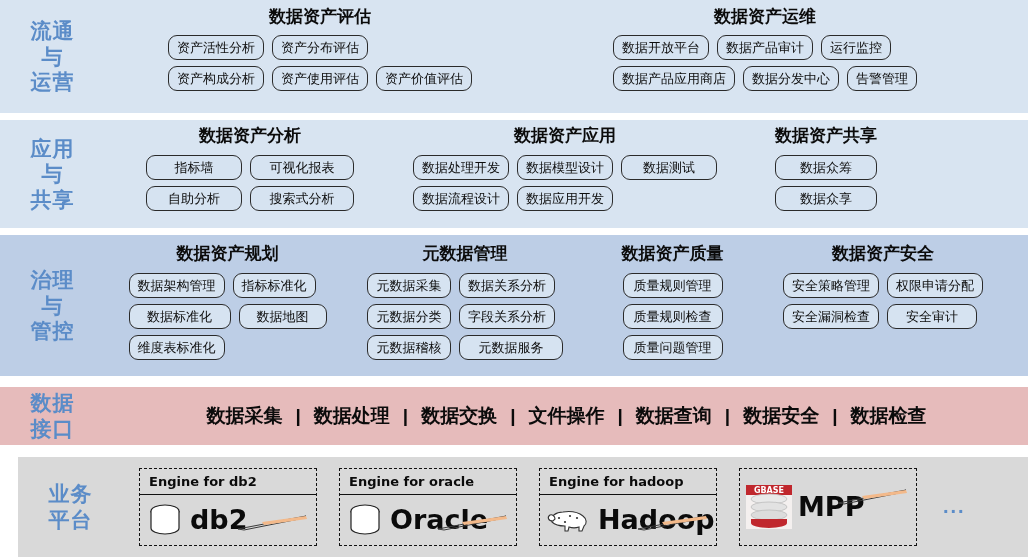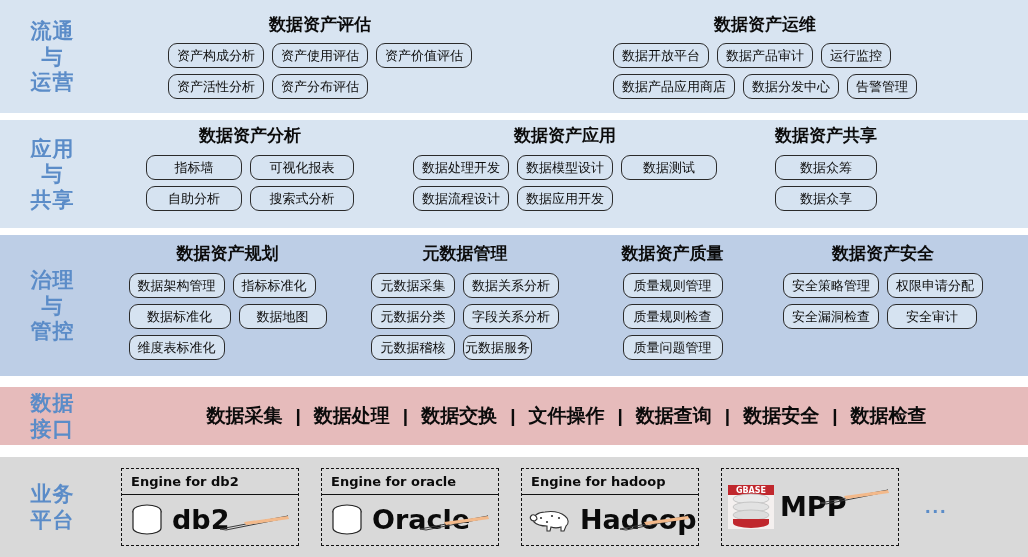--- a/index.html
+++ b/index.html
@@ -45,21 +45,21 @@
     font-size:17px;font-weight:bold;color:#0b0b0b;text-align:center;
     font-family:"DejaVu Sans","Liberation Sans",sans-serif;
     line-height:1;
   }
   .group{display:flex;flex-direction:column;align-items:center;}
   .rows{display:flex;flex-direction:column;gap:6px;align-items:flex-start;}
   .prow{display:flex;gap:8px;}
 
   
   #band1{background:#D8E4F1;height:115px;}
-  #band1 .cols{display:flex;height:100%;padding-top:16px;box-sizing:border-box;}
+  #band1 .cols{display:flex;height:100%;padding-top:8px;box-sizing:border-box;}
   #band1 .c1{width:430px;display:flex;flex-direction:column;align-items:center;}
   #band1 .c2{width:auto;display:flex;flex-direction:column;align-items:center;margin-left:78px;}
   #band1 .group-title{margin-bottom:10px;}
 
   
   #band2{background:#D8E4F1;height:110px;margin-top:7px;}
   #band2 .cols{display:flex;height:100%;padding-top:7px;box-sizing:border-box;}
   #band2 .c1{width:290px;display:flex;flex-direction:column;align-items:center;}
   #band2 .c2{width:340px;display:flex;flex-direction:column;align-items:center;}
   #band2 .c3{width:auto;display:flex;flex-direction:column;align-items:center;margin-left:40px;}
@@ -86,21 +86,21 @@
   #band4 .iface-item{
     font-size:19px;font-weight:bold;color:#0b0b0b;
     font-family:"DejaVu Sans","Liberation Sans",sans-serif;
     padding:0 13px;
   }
   #band4 .iface-sep{
     font-size:19px;font-weight:bold;color:#0b0b0b;
   }
 
   
-  #band5{background:#D9D9D9;height:102px;margin-top:12px;}
+  #band5{background:#D9D9D9;height:102px;margin-top:12px;margin-left:18px;}
   #band5 .engines{
     height:100%;display:flex;align-items:center;gap:22px;padding-left:16px;box-sizing:border-box;
   }
   .engine{
     width:178px;height:78px;
     border:1px dashed #111;
     background:transparent;
     position:relative;box-sizing:border-box;
     display:flex;flex-direction:column;
   }
@@ -143,27 +143,27 @@
   <div class="band" id="band1">
     <div class="band-label">流通
 与
 运营</div>
     <div class="band-body">
       <div class="cols">
         <div class="c1 group">
           <div class="group-title">数据资产评估</div>
           <div class="rows">
             <div class="prow">
+              <span class="pill">资产活性分析</span>
+              <span class="pill">资产分布评估</span>
+            </div>
+            <div class="prow">
               <span class="pill">资产构成分析</span>
               <span class="pill">资产使用评估</span>
               <span class="pill">资产价值评估</span>
-            </div>
-            <div class="prow">
-              <span class="pill">资产活性分析</span>
-              <span class="pill">资产分布评估</span>
             </div>
           </div>
         </div>
         <div class="c2 group">
           <div class="group-title">数据资产运维</div>
           <div class="rows">
             <div class="prow">
               <span class="pill">数据开放平台</span>
               <span class="pill">数据产品审计</span>
               <span class="pill">运行监控</span>
@@ -257,21 +257,21 @@
             <div class="prow">
               <span class="pill" style="width:84px">元数据采集</span>
               <span class="pill">数据关系分析</span>
             </div>
             <div class="prow">
               <span class="pill" style="width:84px">元数据分类</span>
               <span class="pill">字段关系分析</span>
             </div>
             <div class="prow">
               <span class="pill" style="width:84px">元数据稽核</span>
-              <span class="pill" style="width:69px">元数据服务</span>
+              <span class="pill" style="width:104px">元数据服务</span>
             </div>
           </div>
         </div>
 
         <div class="g gC group">
           <div class="group-title">数据资产质量</div>
           <div class="rows">
             <div class="prow">
               <span class="pill" style="width:100px">质量规则管理</span>
             </div>

